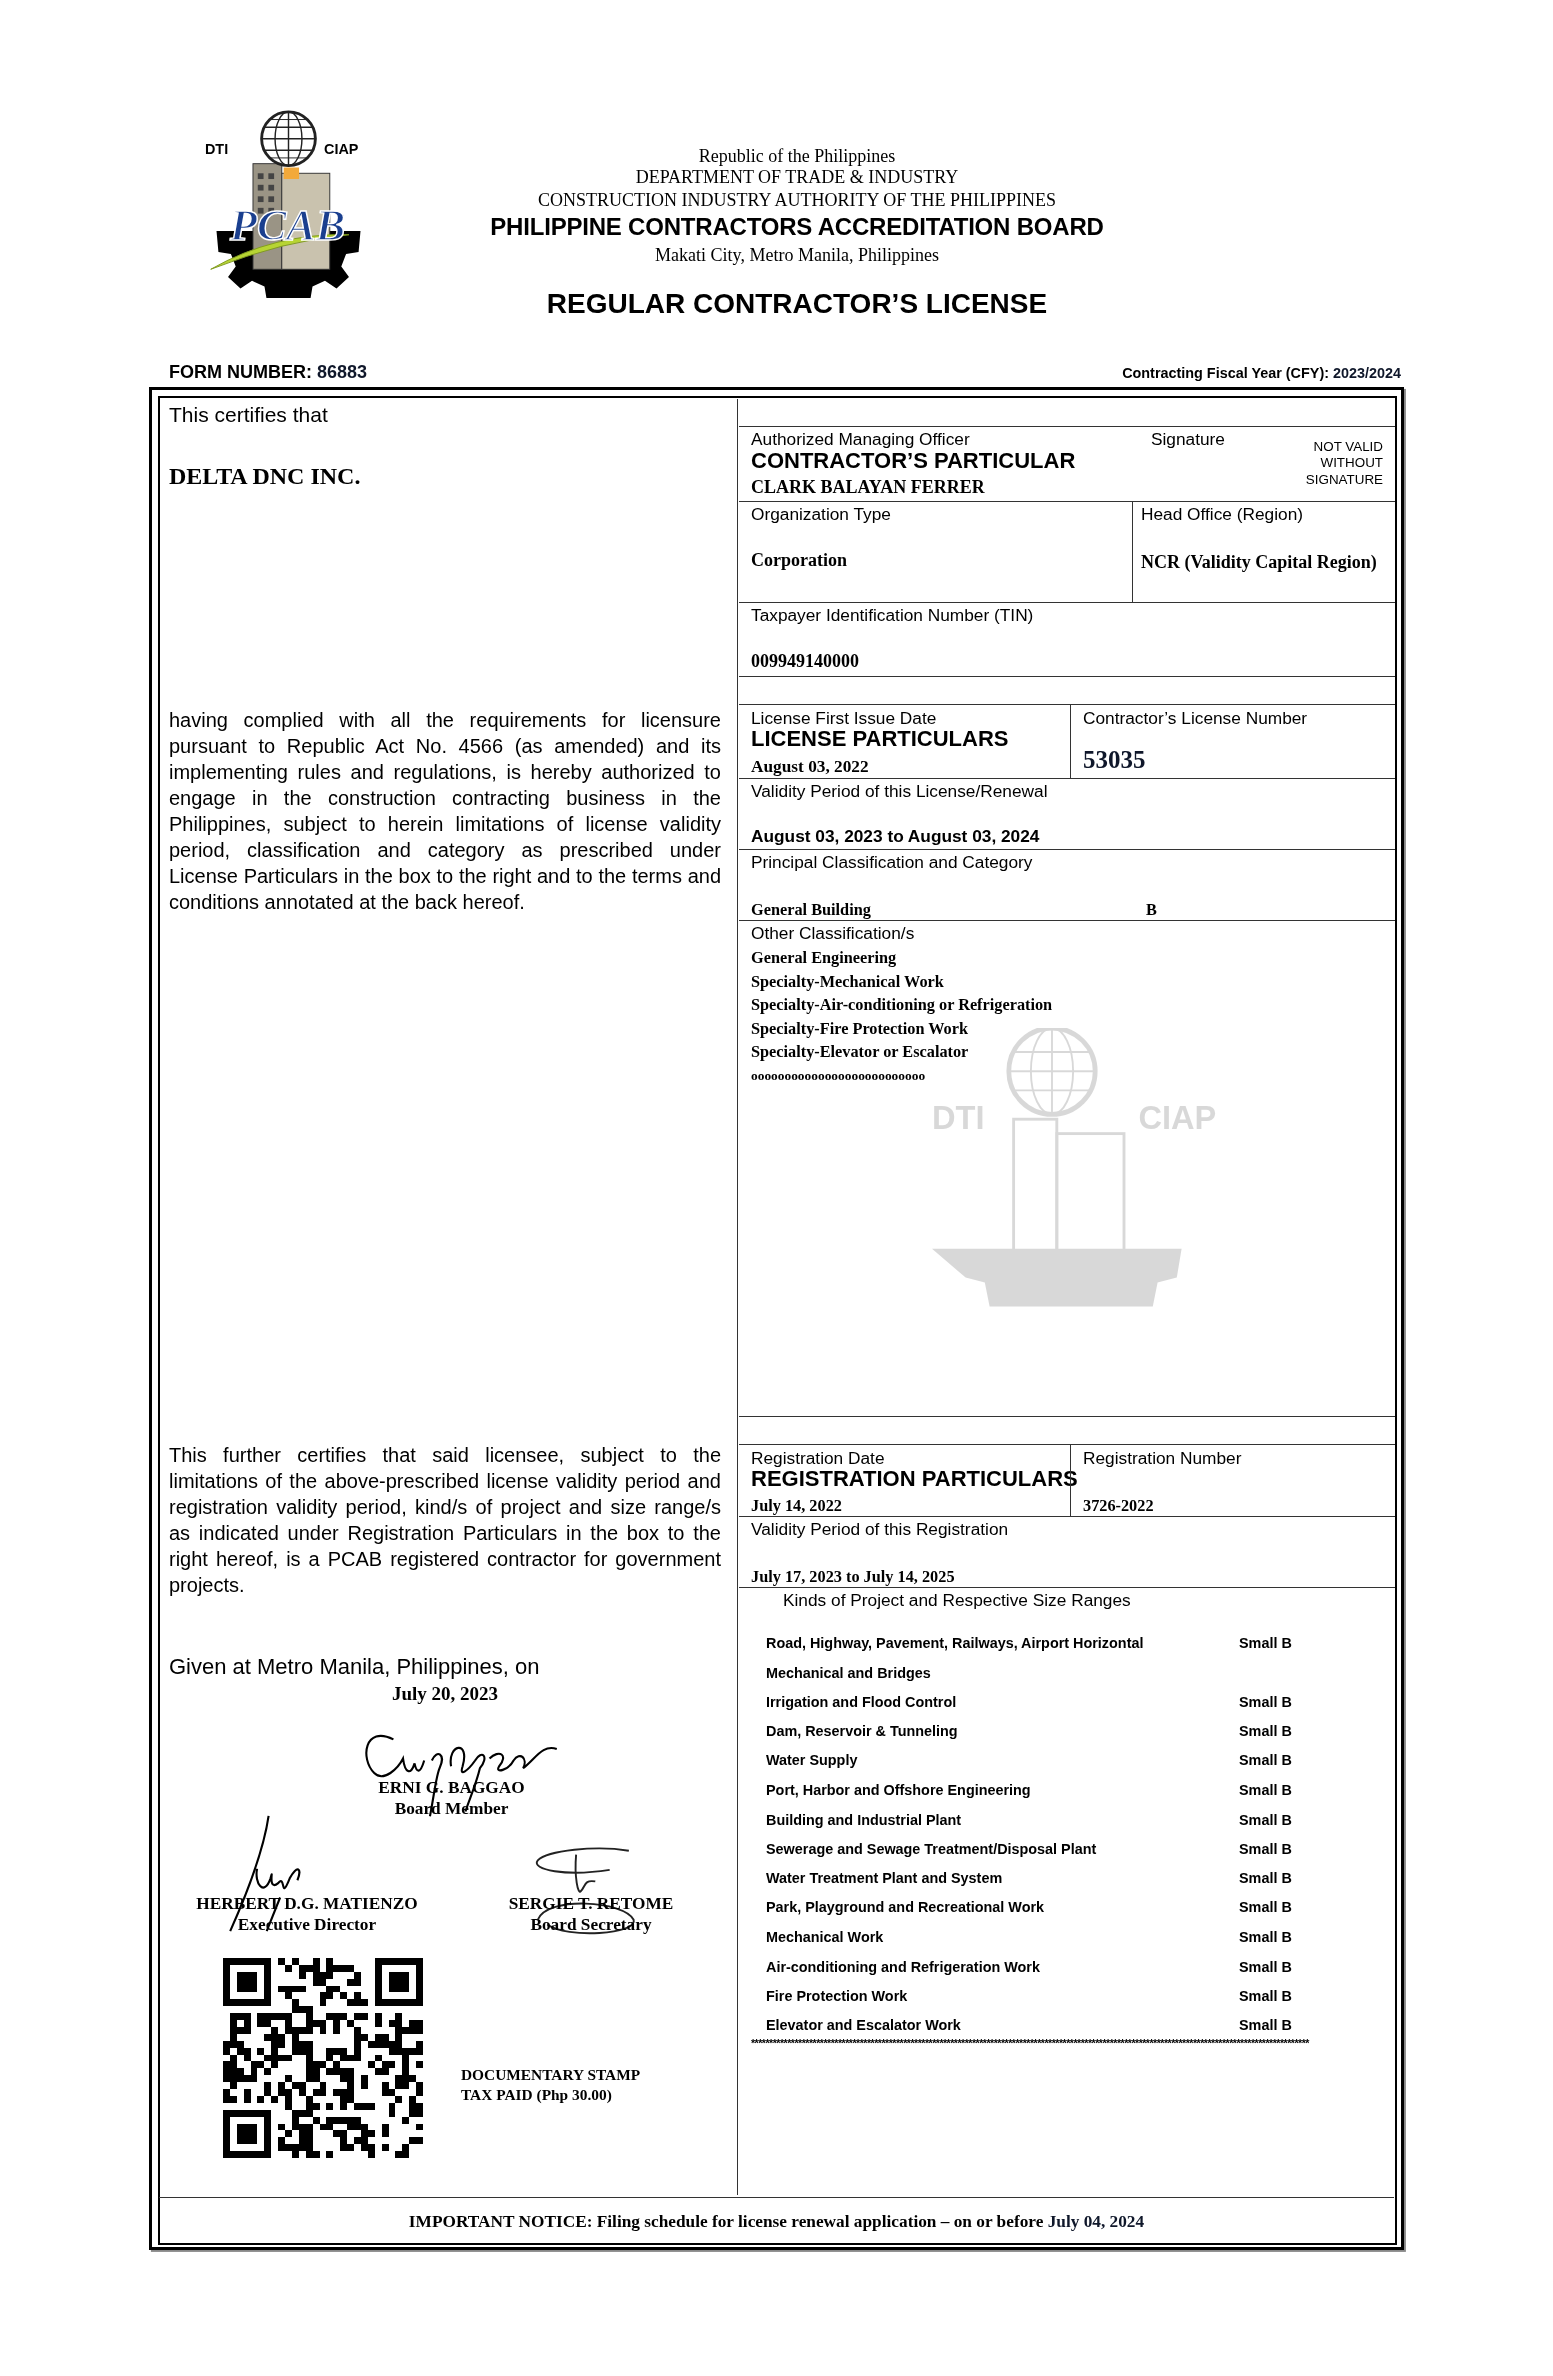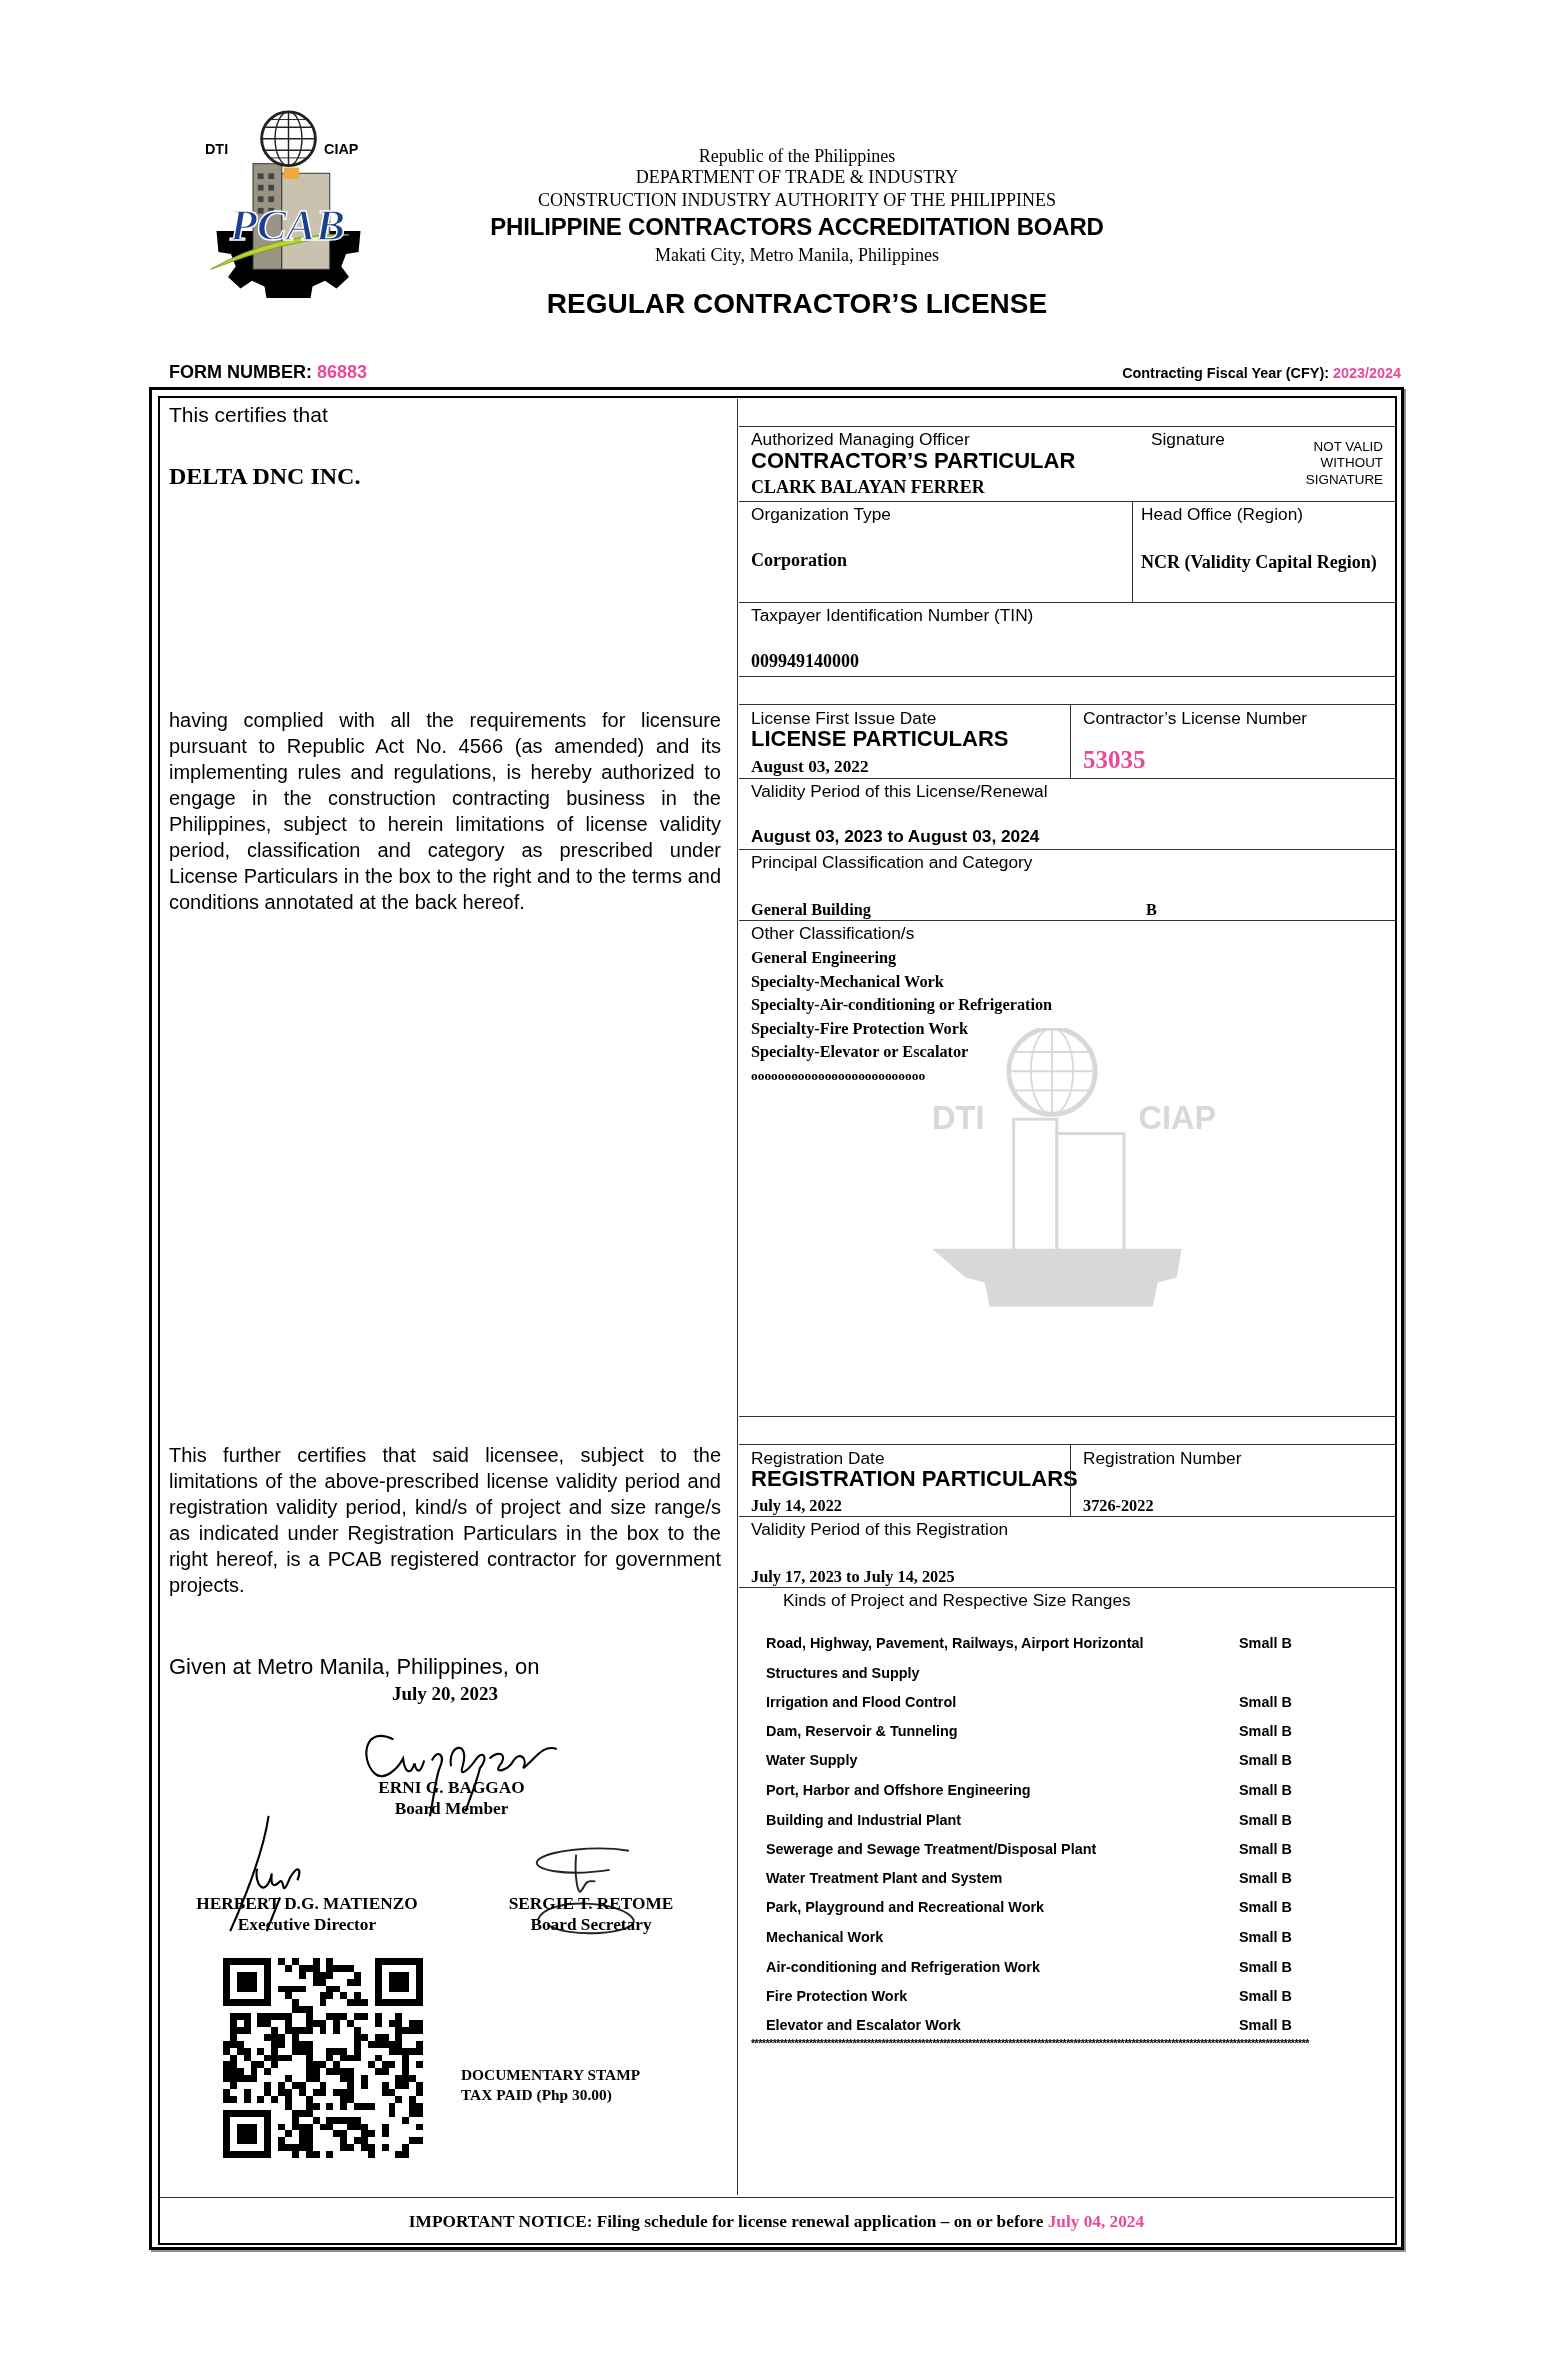--- a/index.html
+++ b/index.html
@@ -13,21 +13,21 @@
   .hdr-line { position: absolute; left: 403px; width: 788px; text-align: center; }
   #hdr-republic { top: 146px; font-size: 18px; }
   #hdr-dti { top: 167px; font-size: 18px; }
   #hdr-ciap { top: 190px; font-size: 18px; }
   #hdr-pcab { top: 213px; font-size: 24px; font-weight: bold; letter-spacing: -0.2px; }
   #hdr-makati { top: 245px; font-size: 18px; }
   #hdr-title { top: 288px; font-size: 28px; font-weight: bold; }
 
   #form-number { left: 169px; top: 362px; font-size: 18px; font-weight: bold; }
   #cfy { right: 152px; top: 365px; font-size: 14.4px; font-weight: bold; }
-  .red { color: #ec4899; }
+  .red { color: #0f172a; }
 
   
   #frame-outer { left: 149px; top: 387px; width: 1249px; height: 1857px; border: 3.8px solid #000; box-shadow: 1.9px 1.9px 0 #888; }
   #frame-inner { left: 158px; top: 396px; width: 1235px; height: 1845px; border: 2.9px solid #000; }
 
   .hline { position: absolute; height: 0; border-top: 1.9px solid #333; }
   .vline { position: absolute; width: 0; border-left: 1.9px solid #333; }
 
   
   .left-text { position: absolute; left: 169px; width: 552px; font-size: 20px; line-height: 26px; text-align: justify; }
@@ -542,21 +542,21 @@
 <div class="lbl sans" style="left:751px; top:1519px;">Validity Period of this Registration</div>
 <div class="val serif" style="left:751px; top:1567px; font-size:16.3px;">July 17, 2023 to  July 14, 2025</div>
 <div class="hline" style="left:739px; top:1587px; width:656px;"></div>
 
 <div class="lbl sans" style="left:751px; top:1590px;margin-left:32px;">Kinds of Project and Respective Size Ranges</div>
 
 <div id="project-list">
 
 <div class="proj-row sans" style="top: 1635px;">Road, Highway, Pavement, Railways, Airport Horizontal</div>
     <div class="proj-size sans" style="top: 1635px;">Small B</div>
-    <div class="proj-row sans" style="top: 1665px;">Structures and Supply</div>
+    <div class="proj-row sans" style="top: 1665px;">Mechanical and Bridges</div>
     <div class="proj-size sans" style="top: 1665px;"></div>
     <div class="proj-row sans" style="top: 1694px;">Irrigation and Flood Control</div>
     <div class="proj-size sans" style="top: 1694px;">Small B</div>
     <div class="proj-row sans" style="top: 1723px;">Dam, Reservoir &amp; Tunneling</div>
     <div class="proj-size sans" style="top: 1723px;">Small B</div>
     <div class="proj-row sans" style="top: 1752px;">Water Supply</div>
     <div class="proj-size sans" style="top: 1752px;">Small B</div>
     <div class="proj-row sans" style="top: 1782px;">Port, Harbor and Offshore Engineering</div>
     <div class="proj-size sans" style="top: 1782px;">Small B</div>
     <div class="proj-row sans" style="top: 1812px;">Building and Industrial Plant</div>

